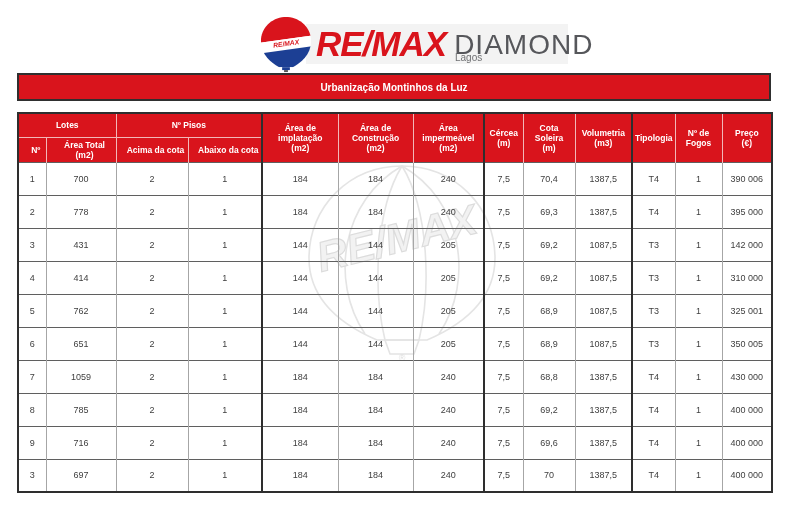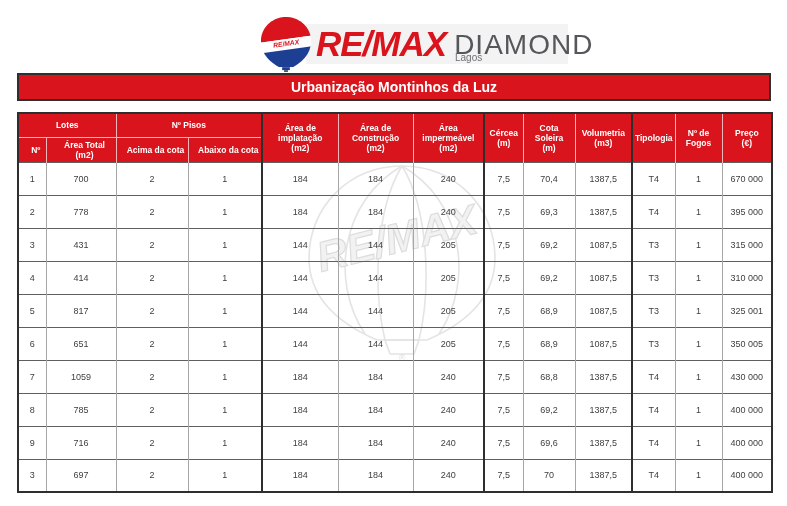--- a/index.html
+++ b/index.html
@@ -42,21 +42,21 @@
     color:#6f7073;font-size:10px;
   }
 
   
   .banner{
     position:absolute;left:17px;top:73px;width:754px;height:28px;
     background:var(--red);border:2px solid #2f2f2f;
     display:flex;flex-direction:column;justify-content:center;align-items:center;
     gap:1px;
   }
-  .banner div{color:#fff;font-size:14px;font-weight:bold;line-height:11px;text-align:center;}
+  .banner div{color:#fff;font-size:10px;font-weight:bold;line-height:11px;text-align:center;}
 
   
   .watermark{position:absolute;left:287px;top:160px;width:230px;height:200px;z-index:0;}
 
   
   .tbl-wrap{position:absolute;left:17px;top:112px;width:710px;z-index:1;}
   table{border-collapse:collapse;width:754px;table-layout:fixed;}
   th,td{
     text-align:center;vertical-align:middle;
     font-size:9px;color:var(--gray-text);
@@ -174,21 +174,21 @@
             <td>2</td>
             <td class="thick">1</td>
             <td>184</td>
             <td>184</td>
             <td class="thick">240</td>
             <td>7,5</td>
             <td>70,4</td>
             <td class="thick">1387,5</td>
             <td>T4</td>
             <td>1</td>
-            <td>670 000</td>
+            <td>390 006</td>
           </tr>
           <tr>
             <td>2</td>
             <td>778</td>
             <td>2</td>
             <td class="thick">1</td>
             <td>184</td>
             <td>184</td>
             <td class="thick">240</td>
             <td>7,5</td>
@@ -204,40 +204,40 @@
             <td>2</td>
             <td class="thick">1</td>
             <td>144</td>
             <td>144</td>
             <td class="thick">205</td>
             <td>7,5</td>
             <td>69,2</td>
             <td class="thick">1087,5</td>
             <td>T3</td>
             <td>1</td>
-            <td>315 000</td>
+            <td>142 000</td>
           </tr>
           <tr>
             <td>4</td>
             <td>414</td>
             <td>2</td>
             <td class="thick">1</td>
             <td>144</td>
             <td>144</td>
             <td class="thick">205</td>
             <td>7,5</td>
             <td>69,2</td>
             <td class="thick">1087,5</td>
             <td>T3</td>
             <td>1</td>
             <td>310 000</td>
           </tr>
           <tr>
             <td>5</td>
-            <td>817</td>
+            <td>762</td>
             <td>2</td>
             <td class="thick">1</td>
             <td>144</td>
             <td>144</td>
             <td class="thick">205</td>
             <td>7,5</td>
             <td>68,9</td>
             <td class="thick">1087,5</td>
             <td>T3</td>
             <td>1</td>

